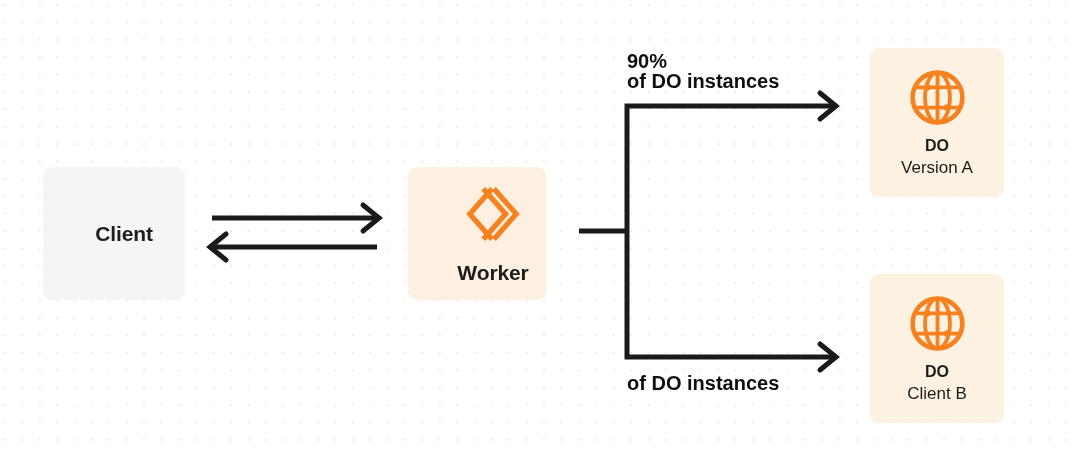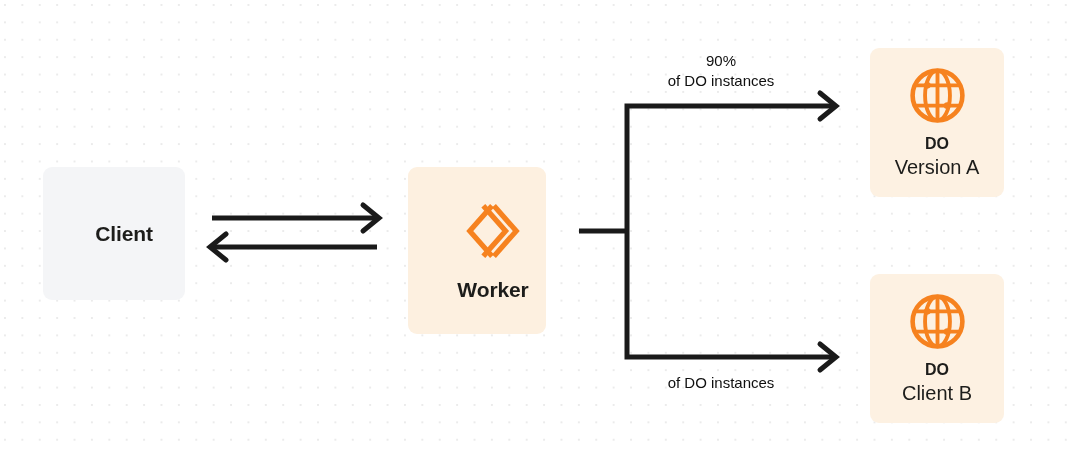--- a/index.html
+++ b/index.html
@@ -52,21 +52,21 @@
   #client-node .node-title {
     font-size: 21px;
     margin-left: 20px;
   }
 
   
   #worker-node {
     left: 408px;
     top: 167px;
     width: 138px;
-    height: 167px;
+    height: 133px;
     background: #fdf0e0;
     padding-left: 32px;
   }
   #worker-node .node-title {
     font-size: 21px;
     margin-top: 16px;
   }
   .worker-logo {
     width: 62px;
     height: 62px;
@@ -81,21 +81,21 @@
     background: #fdf1e2;
   }
   #do-a-node { top: 48px; }
   #do-b-node { top: 274px; }
   .do-node .node-title {
     font-size: 16px;
     margin-top: 10px;
     line-height: 1.15;
   }
   .do-node .node-sub {
-    font-size: 20px;
+    font-size: 17px;
     margin-top: 3px;
     line-height: 1.15;
   }
   .globe-logo {
     width: 59px;
     height: 59px;
     display: block;
   }
 
   
@@ -104,24 +104,24 @@
     left: 0;
     top: 0;
     width: 1072px;
     height: 452px;
     pointer-events: none;
   }
 
   
   .edge-label {
     position: absolute;
-    text-align: center;
-    font-weight: normal;
+    text-align: left;
+    font-weight: bold;
     color: #0f0f0f;
-    font-size: 15px;
+    font-size: 20px;
     line-height: 20px;
     white-space: nowrap;
   }
   #label-top {
     left: 627px;
     top: 51px;
     width: 188px;
   }
   #label-bottom {
     left: 627px;

